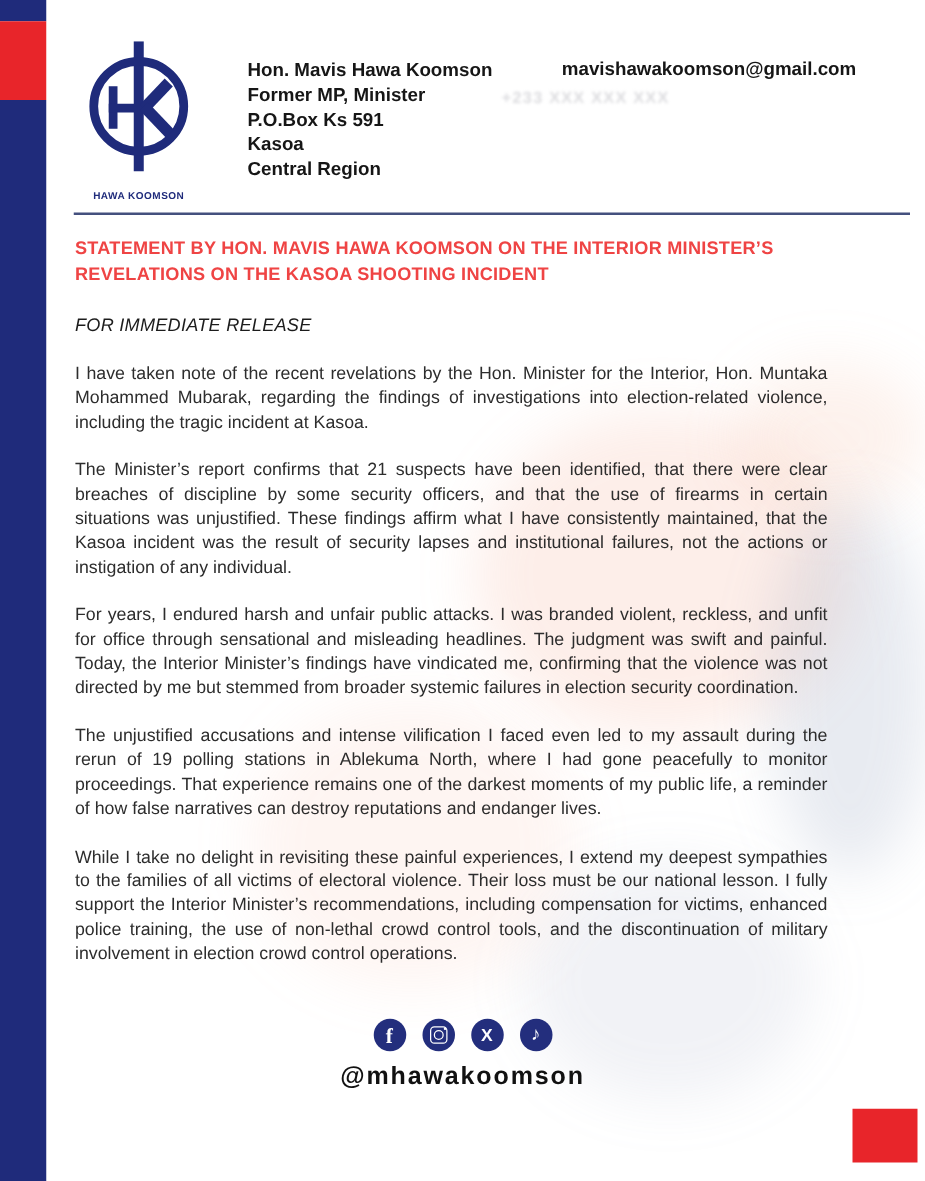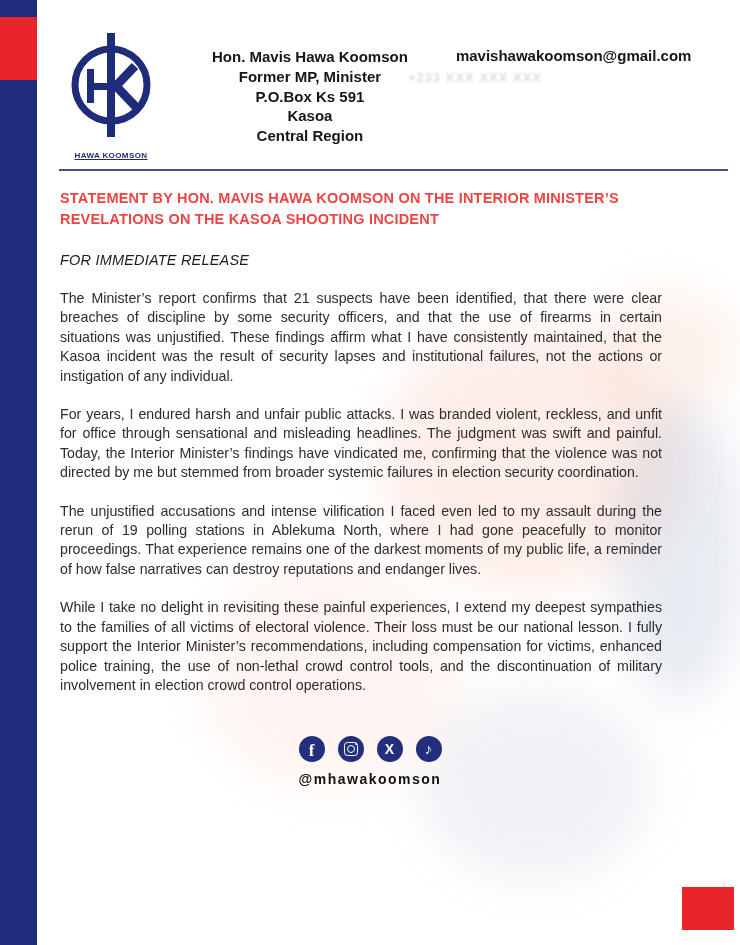--- a/index.html
+++ b/index.html
@@ -20,26 +20,26 @@
   
   .wm{position:absolute;border-radius:50%;filter:blur(22px);z-index:0;pointer-events:none;}
   .wm1{left:380px;top:330px;width:300px;height:260px;background:rgba(242,150,118,0.16);}
   .wm2{left:200px;top:560px;width:260px;height:230px;background:rgba(244,166,134,0.11);}
   .wm3{left:615px;top:400px;width:130px;height:300px;background:rgba(115,128,170,0.16);}
   .wm4{left:420px;top:690px;width:230px;height:190px;background:rgba(128,138,175,0.11);}
   .wm5{left:590px;top:290px;width:150px;height:120px;background:rgba(243,160,125,0.14);}
   .content{position:relative;z-index:1;}
   
   .lh{display:flex;align-items:flex-start;margin:33px 55px 0 60px;}
-  .logo-block{width:102px;flex:0 0 auto;text-align:center;text-decoration:underline;}
+  .logo-block{width:102px;flex:0 0 auto;text-align:center;}
   .logo-caption{
     margin-top:2px;font-size:8px;font-weight:bold;color:#1f2b7b;
     letter-spacing:0.4px;white-space:nowrap;
   }
-  .contact{margin-left:50px;padding-top:14px;text-align:center;}
+  .contact{margin-left:36px;padding-top:14px;}
   .contact div{
     font-size:15px;font-weight:bold;color:#161616;line-height:19.8px;
     white-space:nowrap;
   }
   .lh-right{margin-left:auto;padding-top:14px;text-align:left;}
   .email{font-size:15px;font-weight:bold;color:#161616;white-space:nowrap;margin-left:48px;}
   .phone-faded{
     margin-top:6px;font-size:13px;font-weight:bold;color:#dcdcdf;
     filter:blur(1.3px);letter-spacing:1px;white-space:nowrap;user-select:none;
   }
@@ -68,21 +68,21 @@
     width:26px;height:26px;border-radius:50%;background:#232e7d;
     display:flex;align-items:center;justify-content:center;color:#ffffff;
   }
   .fb-glyph{font-size:17px;font-weight:bold;font-family:"Liberation Serif",serif;margin-top:3px;}
   .x-glyph{font-size:14px;font-weight:bold;}
   .tk-glyph{font-size:15px;font-weight:bold;margin-top:-1px;}
   .ig-box{width:12px;height:12px;border:1.6px solid #fff;border-radius:3.5px;position:relative;}
   .ig-box::before{content:"";position:absolute;inset:2px;border:1.6px solid #fff;border-radius:50%;}
   .ig-box::after{content:"";position:absolute;top:0;right:0;width:2px;height:2px;background:#fff;border-radius:50%;}
   .handle{
-    margin-top:9px;font-size:14px;font-weight:bold;color:#111111;letter-spacing:1.5px;
+    margin-top:9px;font-size:20px;font-weight:bold;color:#111111;letter-spacing:1.5px;
   }
   
   .red-block{position:absolute;left:682px;top:887px;width:52px;height:43px;background:#e8252a;z-index:2;}
 </style>
 </head>
 <body>
 
 <div class="page">
 
   <div class="stripe">
@@ -134,20 +134,21 @@
 
     <hr class="rule">
 
     <h1 class="title">STATEMENT BY HON. MAVIS HAWA KOOMSON ON THE INTERIOR MINISTER’S REVELATIONS ON THE KASOA SHOOTING INCIDENT</h1>
 
     <div class="release">
       <div>FOR IMMEDIATE RELEASE</div>
     </div>
 
     <div class="bodytext">
+      <p>I have taken note of the recent revelations by the Hon. Minister for the Interior, Hon. Muntaka Mohammed Mubarak, regarding the findings of investigations into election-related violence, including the tragic incident at Kasoa.</p>
       <p>The Minister’s report confirms that 21 suspects have been identified, that there were clear breaches of discipline by some security officers, and that the use of firearms in certain situations was unjustified. These findings affirm what I have consistently maintained, that the Kasoa incident was the result of security lapses and institutional failures, not the actions or instigation of any individual.</p>
       <p>For years, I endured harsh and unfair public attacks. I was branded violent, reckless, and unfit for office through sensational and misleading headlines. The judgment was swift and painful. Today, the Interior Minister’s findings have vindicated me, confirming that the violence was not directed by me but stemmed from broader systemic failures in election security coordination.</p>
       <p>The unjustified accusations and intense vilification I faced even led to my assault during the rerun of 19 polling stations in Ablekuma North, where I had gone peacefully to monitor proceedings. That experience remains one of the darkest moments of my public life, a reminder of how false narratives can destroy reputations and endanger lives.</p>
       <p>While I take no delight in revisiting these painful experiences, I extend my deepest sympathies to the families of all victims of electoral violence. Their loss must be our national lesson. I fully support the Interior Minister’s recommendations, including compensation for victims, enhanced police training, the use of non-lethal crowd control tools, and the discontinuation of military involvement in election crowd control operations.</p>
     </div>
 
     <div class="footer">
       <div class="icons">
         <div class="icon-circle">
           <span class="fb-glyph">f</span>

